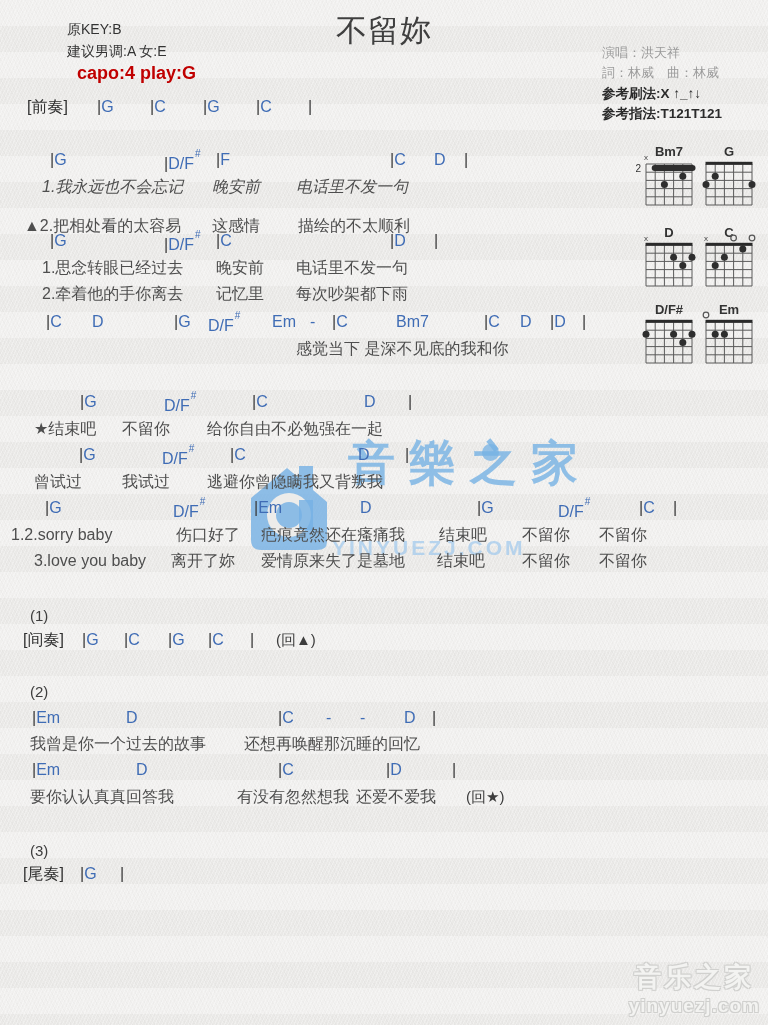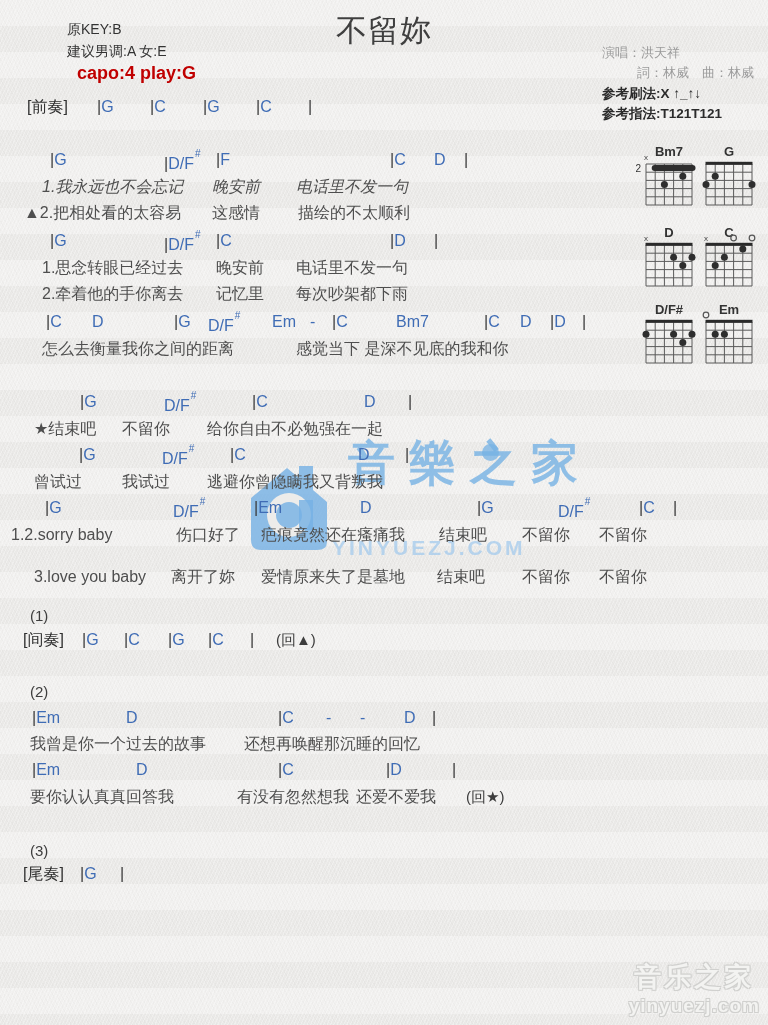--- a/index.html
+++ b/index.html
@@ -13,21 +13,21 @@
       repeating-linear-gradient(180deg, rgba(255,255,255,0.22) 0px, rgba(255,255,255,0.22) 26px, rgba(0,0,0,0.012) 26px, rgba(0,0,0,0.012) 52px);
   }
   .abs{position:absolute;}
   
   .title{top:10px;left:0;width:100%;text-align:center;font-size:31px;color:#3f3f3f;letter-spacing:1px;font-weight:500;}
   .meta-key{left:67px;top:21px;font-size:14px;color:#333;}
   .meta-suggest{left:67px;top:43px;font-size:14px;color:#333;}
   .capo{left:77px;top:63px;font-size:18px;font-weight:bold;color:#c00000;}
   .meta-right{font-size:13px;color:#9b9b9b;}
   .m1{left:602px;top:44px;}
-  .m2{left:637px;top:64px;}
+  .m2{left:602px;top:64px;}
   .meta-right-bold{font-size:13.5px;color:#2b2b2b;font-weight:bold;}
   .m3{left:602px;top:85px;}
   .m4{left:602px;top:105px;}
   
   #lines{position:absolute;left:0;top:0;width:768px;height:1025px;z-index:2;}
   .line{position:absolute;left:0;width:768px;height:22px;}
   .seg{position:absolute;top:0;white-space:pre;line-height:20px;}
   .k-chord{color:#3f6cb5;font-size:16px;font-weight:500;}
   .k-chord .bar{color:#3a3a3a;font-weight:400;}
   .k-chord sup{font-size:10px;position:relative;top:-6px;margin-left:1px;}
@@ -90,21 +90,21 @@
         <span class="seg k-chord" style="left: 216px;"><span class="bar">|</span>F</span>
         <span class="seg k-chord" style="left: 390px;"><span class="bar">|</span>C</span>
         <span class="seg k-chord" style="left: 434px;">D</span>
         <span class="seg k-chord" style="left: 464px;"><span class="bar">|</span></span>
       </div>
       <div class="line" style="top: 177px; font-style: italic;">
         <span class="seg k-lyric" style="left: 42px;">1.我永远也不会忘记</span>
         <span class="seg k-lyric" style="left: 212px;">晚安前</span>
         <span class="seg k-lyric" style="left: 296px;">电话里不发一句</span>
       </div>
-      <div class="line" style="top: 203px; text-align: right;">
+      <div class="line" style="top: 216px; text-align: right;">
         <span class="seg k-lyric" style="left: 24px;">▲2.把相处看的太容易</span>
         <span class="seg k-lyric" style="left: 212px;">这感情</span>
         <span class="seg k-lyric" style="left: 298px;">描绘的不太顺利</span>
       </div>
       <div class="line" style="top: 231px;">
         <span class="seg k-chord" style="left: 50px;"><span class="bar">|</span>G</span>
         <span class="seg k-chord" style="left: 164px;"><span class="bar">|</span>D/F<sup>#</sup></span>
         <span class="seg k-chord" style="left: 216px;"><span class="bar">|</span>C</span>
         <span class="seg k-chord" style="left: 390px;"><span class="bar">|</span>D</span>
         <span class="seg k-chord" style="left: 434px;"><span class="bar">|</span></span>
@@ -127,21 +127,20 @@
         <span class="seg k-chord" style="left: 272px;">Em</span>
         <span class="seg k-chord" style="left: 310px;">-</span>
         <span class="seg k-chord" style="left: 332px;"><span class="bar">|</span>C</span>
         <span class="seg k-chord" style="left: 396px;">Bm7</span>
         <span class="seg k-chord" style="left: 484px;"><span class="bar">|</span>C</span>
         <span class="seg k-chord" style="left: 520px;">D</span>
         <span class="seg k-chord" style="left: 550px;"><span class="bar">|</span>D</span>
         <span class="seg k-chord" style="left: 582px;"><span class="bar">|</span></span>
       </div>
       <div class="line" style="top: 339px;">
-        <span class="seg k-lyric" style="left: 42px;">怎么去衡量我你之间的距离</span>
         <span class="seg k-lyric" style="left: 296px;">感觉当下 是深不见底的我和你</span>
       </div>
       <div class="line" style="top: 392px;">
         <span class="seg k-chord" style="left: 80px;"><span class="bar">|</span>G</span>
         <span class="seg k-chord" style="left: 164px;">D/F<sup>#</sup></span>
         <span class="seg k-chord" style="left: 252px;"><span class="bar">|</span>C</span>
         <span class="seg k-chord" style="left: 364px;">D</span>
         <span class="seg k-chord" style="left: 408px;"><span class="bar">|</span></span>
       </div>
       <div class="line" style="top: 419px;">
@@ -172,21 +171,21 @@
         <span class="seg k-chord" style="left: 673px;"><span class="bar">|</span></span>
       </div>
       <div class="line" style="top: 525px; padding-left: 44px;">
         <span class="seg k-lyric" style="left: 11px;">1.2.sorry baby</span>
         <span class="seg k-lyric" style="left: 176px;">伤口好了</span>
         <span class="seg k-lyric" style="left: 261px;">疤痕竟然还在瘙痛我</span>
         <span class="seg k-lyric" style="left: 439px;">结束吧</span>
         <span class="seg k-lyric" style="left: 522px;">不留你</span>
         <span class="seg k-lyric" style="left: 599px;">不留你</span>
       </div>
-      <div class="line" style="top: 567px;">
+      <div class="line" style="top: 551px;">
         <span class="seg k-lyric" style="left: 34px;">3.love you baby</span>
         <span class="seg k-lyric" style="left: 171px;">离开了妳</span>
         <span class="seg k-lyric" style="left: 261px;">爱情原来失了是墓地</span>
         <span class="seg k-lyric" style="left: 437px;">结束吧</span>
         <span class="seg k-lyric" style="left: 522px;">不留你</span>
         <span class="seg k-lyric" style="left: 599px;">不留你</span>
       </div>
       <div class="line" style="top: 606px;">
         <span class="seg k-note" style="left: 30px;">(1)</span>
       </div>

